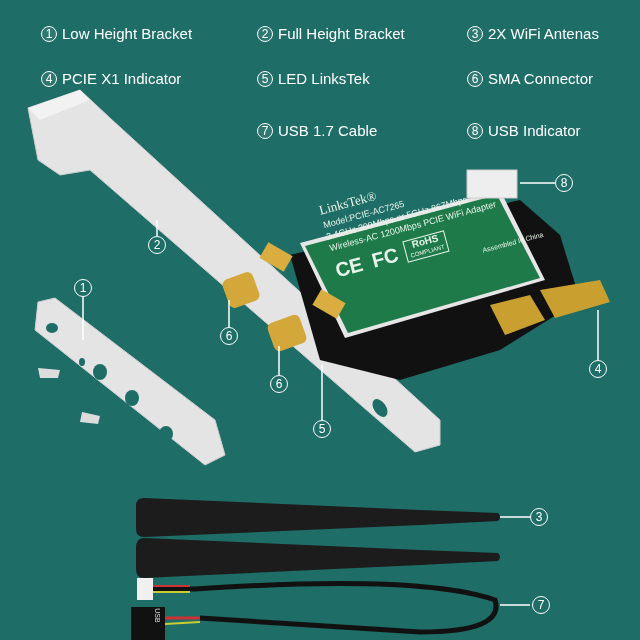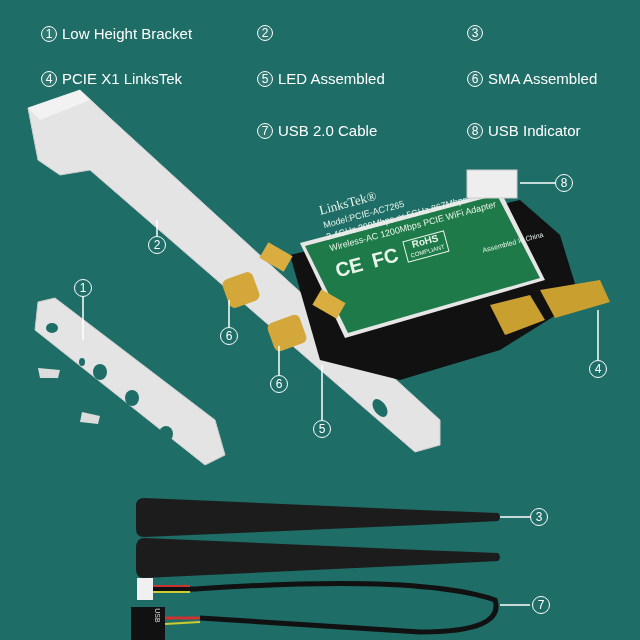--- a/index.html
+++ b/index.html
@@ -11,39 +11,41 @@
 </style>
 </head>
 <body>
 
 <div class="legend-item" style="left:41px;top:25px;">
     <span class="num">1</span>
     <span>Low Height Bracket</span>
   </div>
 <div class="legend-item" style="left:257px;top:25px;">
     <span class="num">2</span>
+    <span>Full Height Bracket</span>
   </div>
 <div class="legend-item" style="left:467px;top:25px;">
     <span class="num">3</span>
+    <span>2X WiFi Antenas</span>
   </div>
 <div class="legend-item" style="left:41px;top:70px;">
     <span class="num">4</span>
-    <span>PCIE X1 LinksTek</span>
+    <span>PCIE X1 Indicator</span>
   </div>
 <div class="legend-item" style="left:257px;top:70px;">
     <span class="num">5</span>
-    <span>LED Assembled</span>
+    <span>LED LinksTek</span>
   </div>
 <div class="legend-item" style="left:467px;top:70px;">
     <span class="num">6</span>
-    <span>SMA Assembled</span>
+    <span>SMA Connector</span>
   </div>
 <div class="legend-item" style="left:257px;top:122px;">
     <span class="num">7</span>
-    <span>USB 2.0 Cable</span>
+    <span>USB 1.7 Cable</span>
   </div>
 <div class="legend-item" style="left:467px;top:122px;">
     <span class="num">8</span>
     <span>USB Indicator</span>
   </div>
 
 <svg width="640" height="640">
 
   <g>
     <polygon points="28,108 80,90 110,118 440,420 440,445 415,452 90,170 60,175 38,160" fill="#e4e4e4" stroke="#cfcfcf"></polygon>

